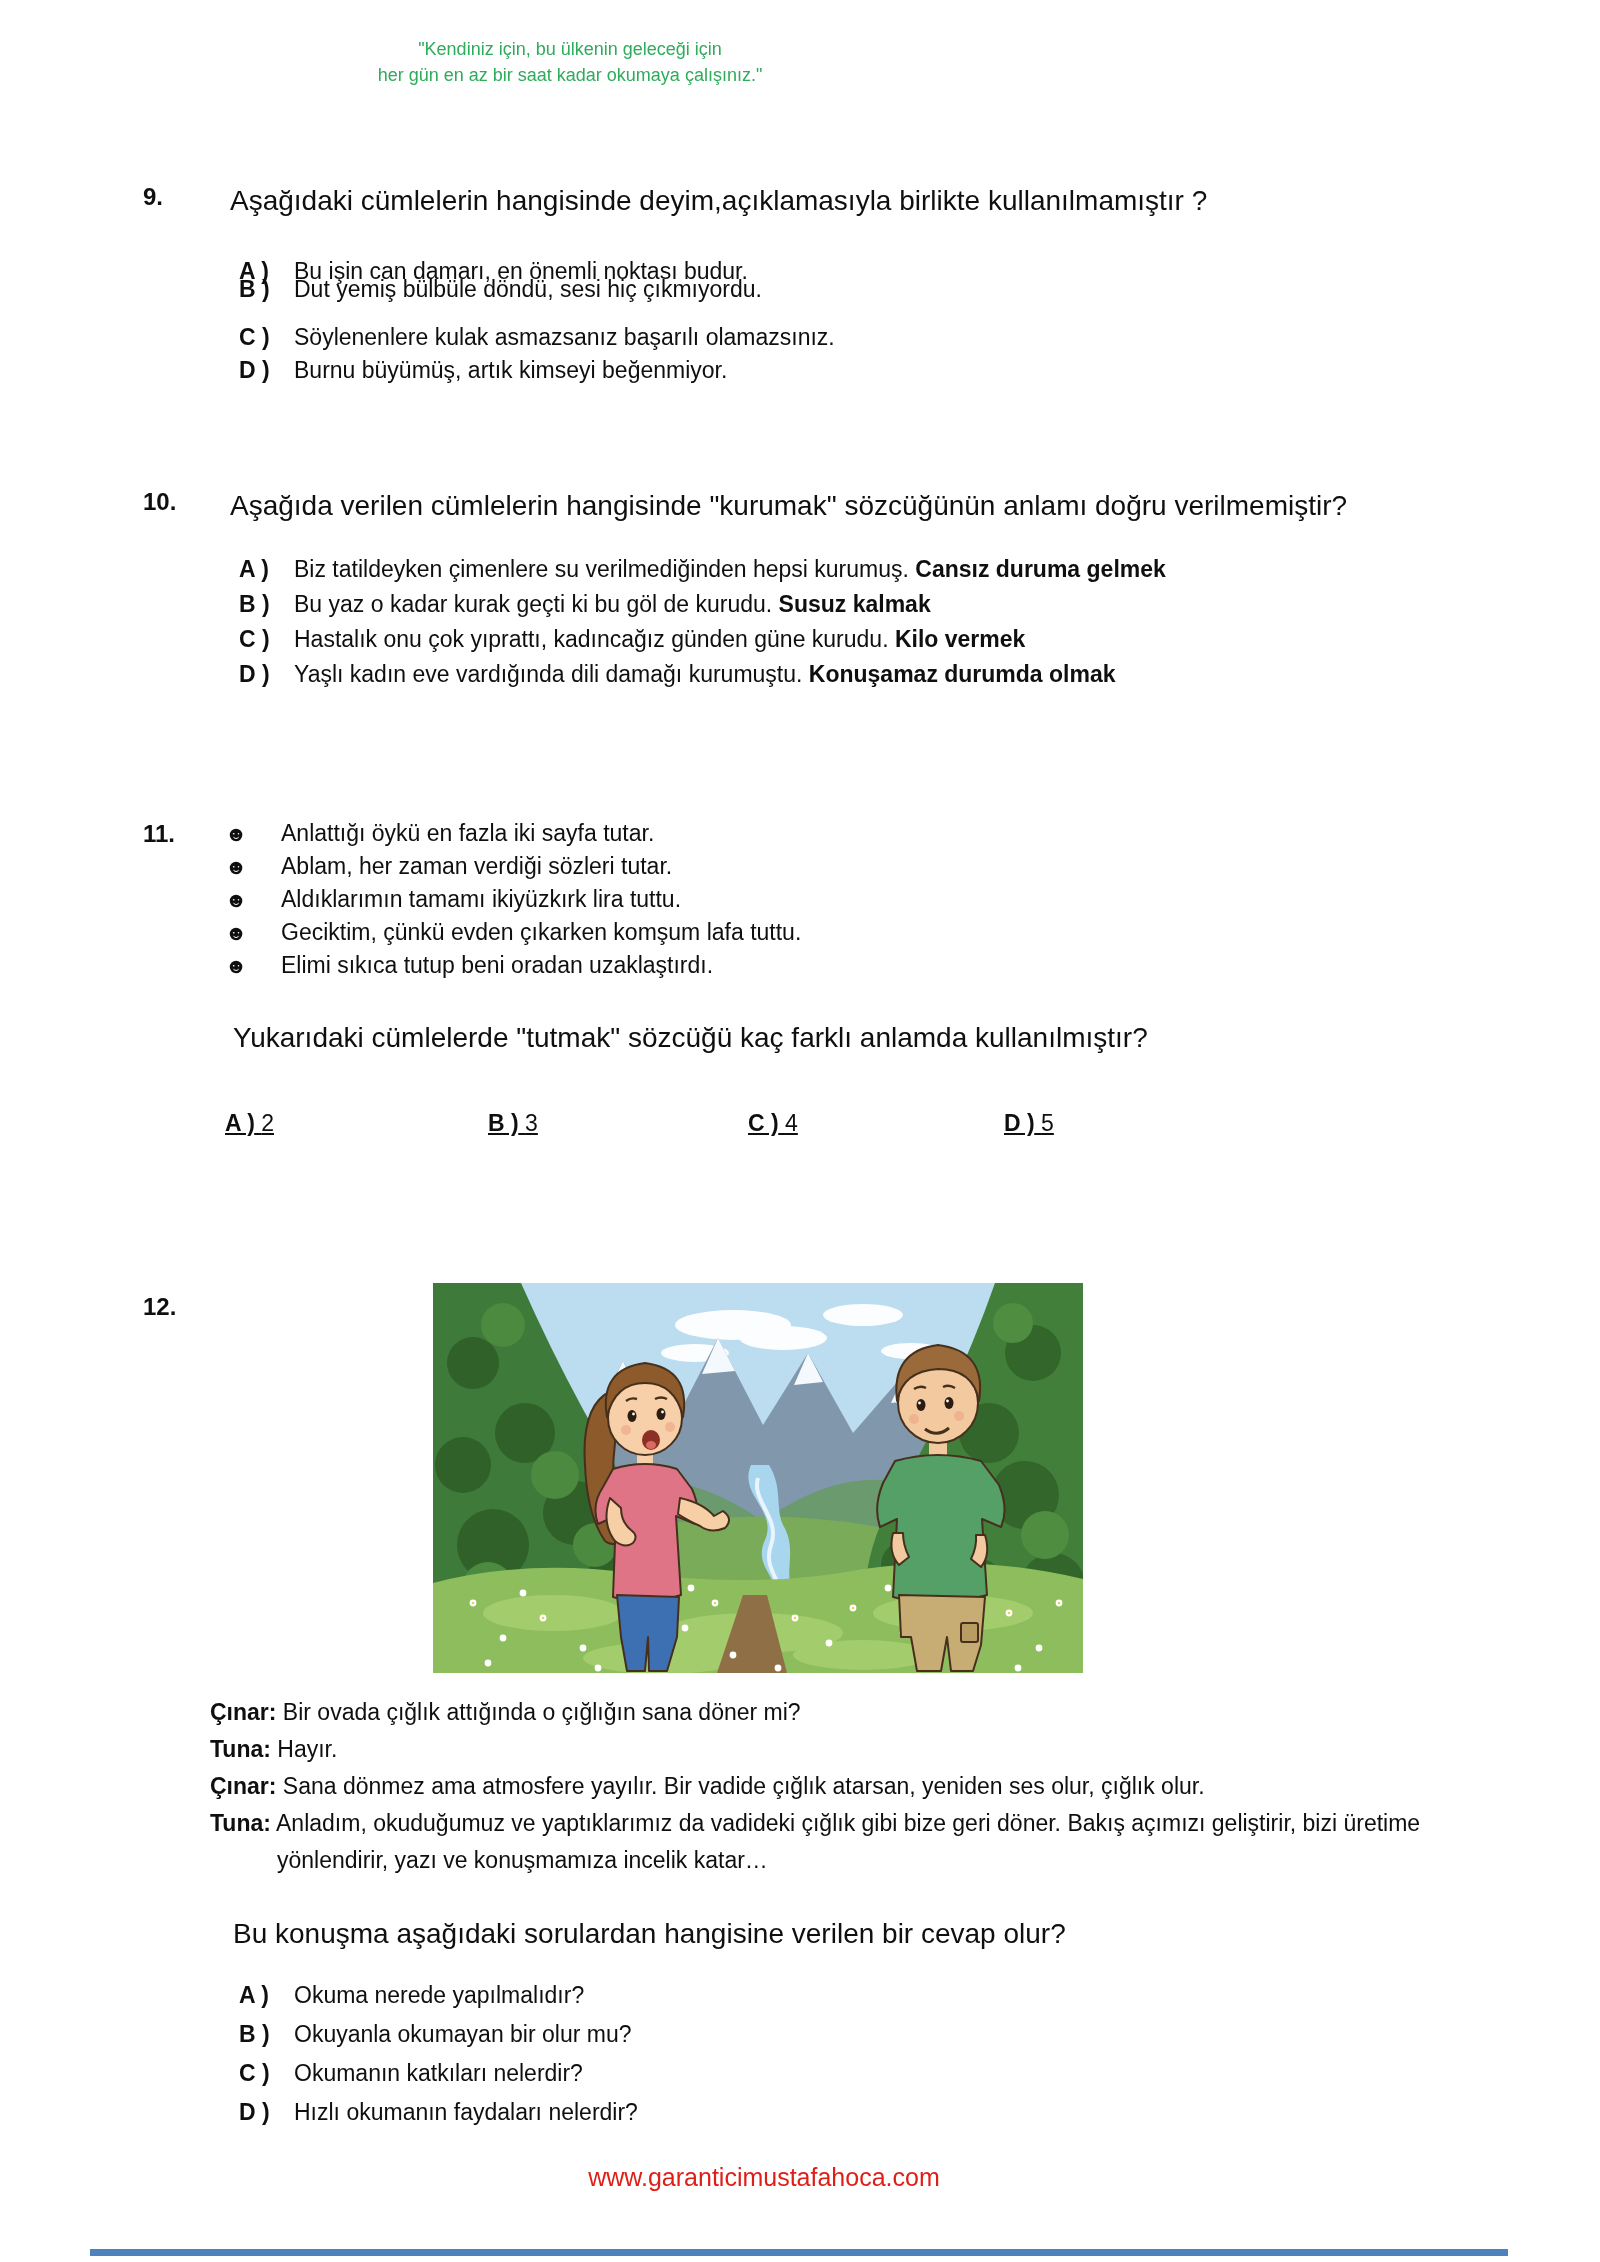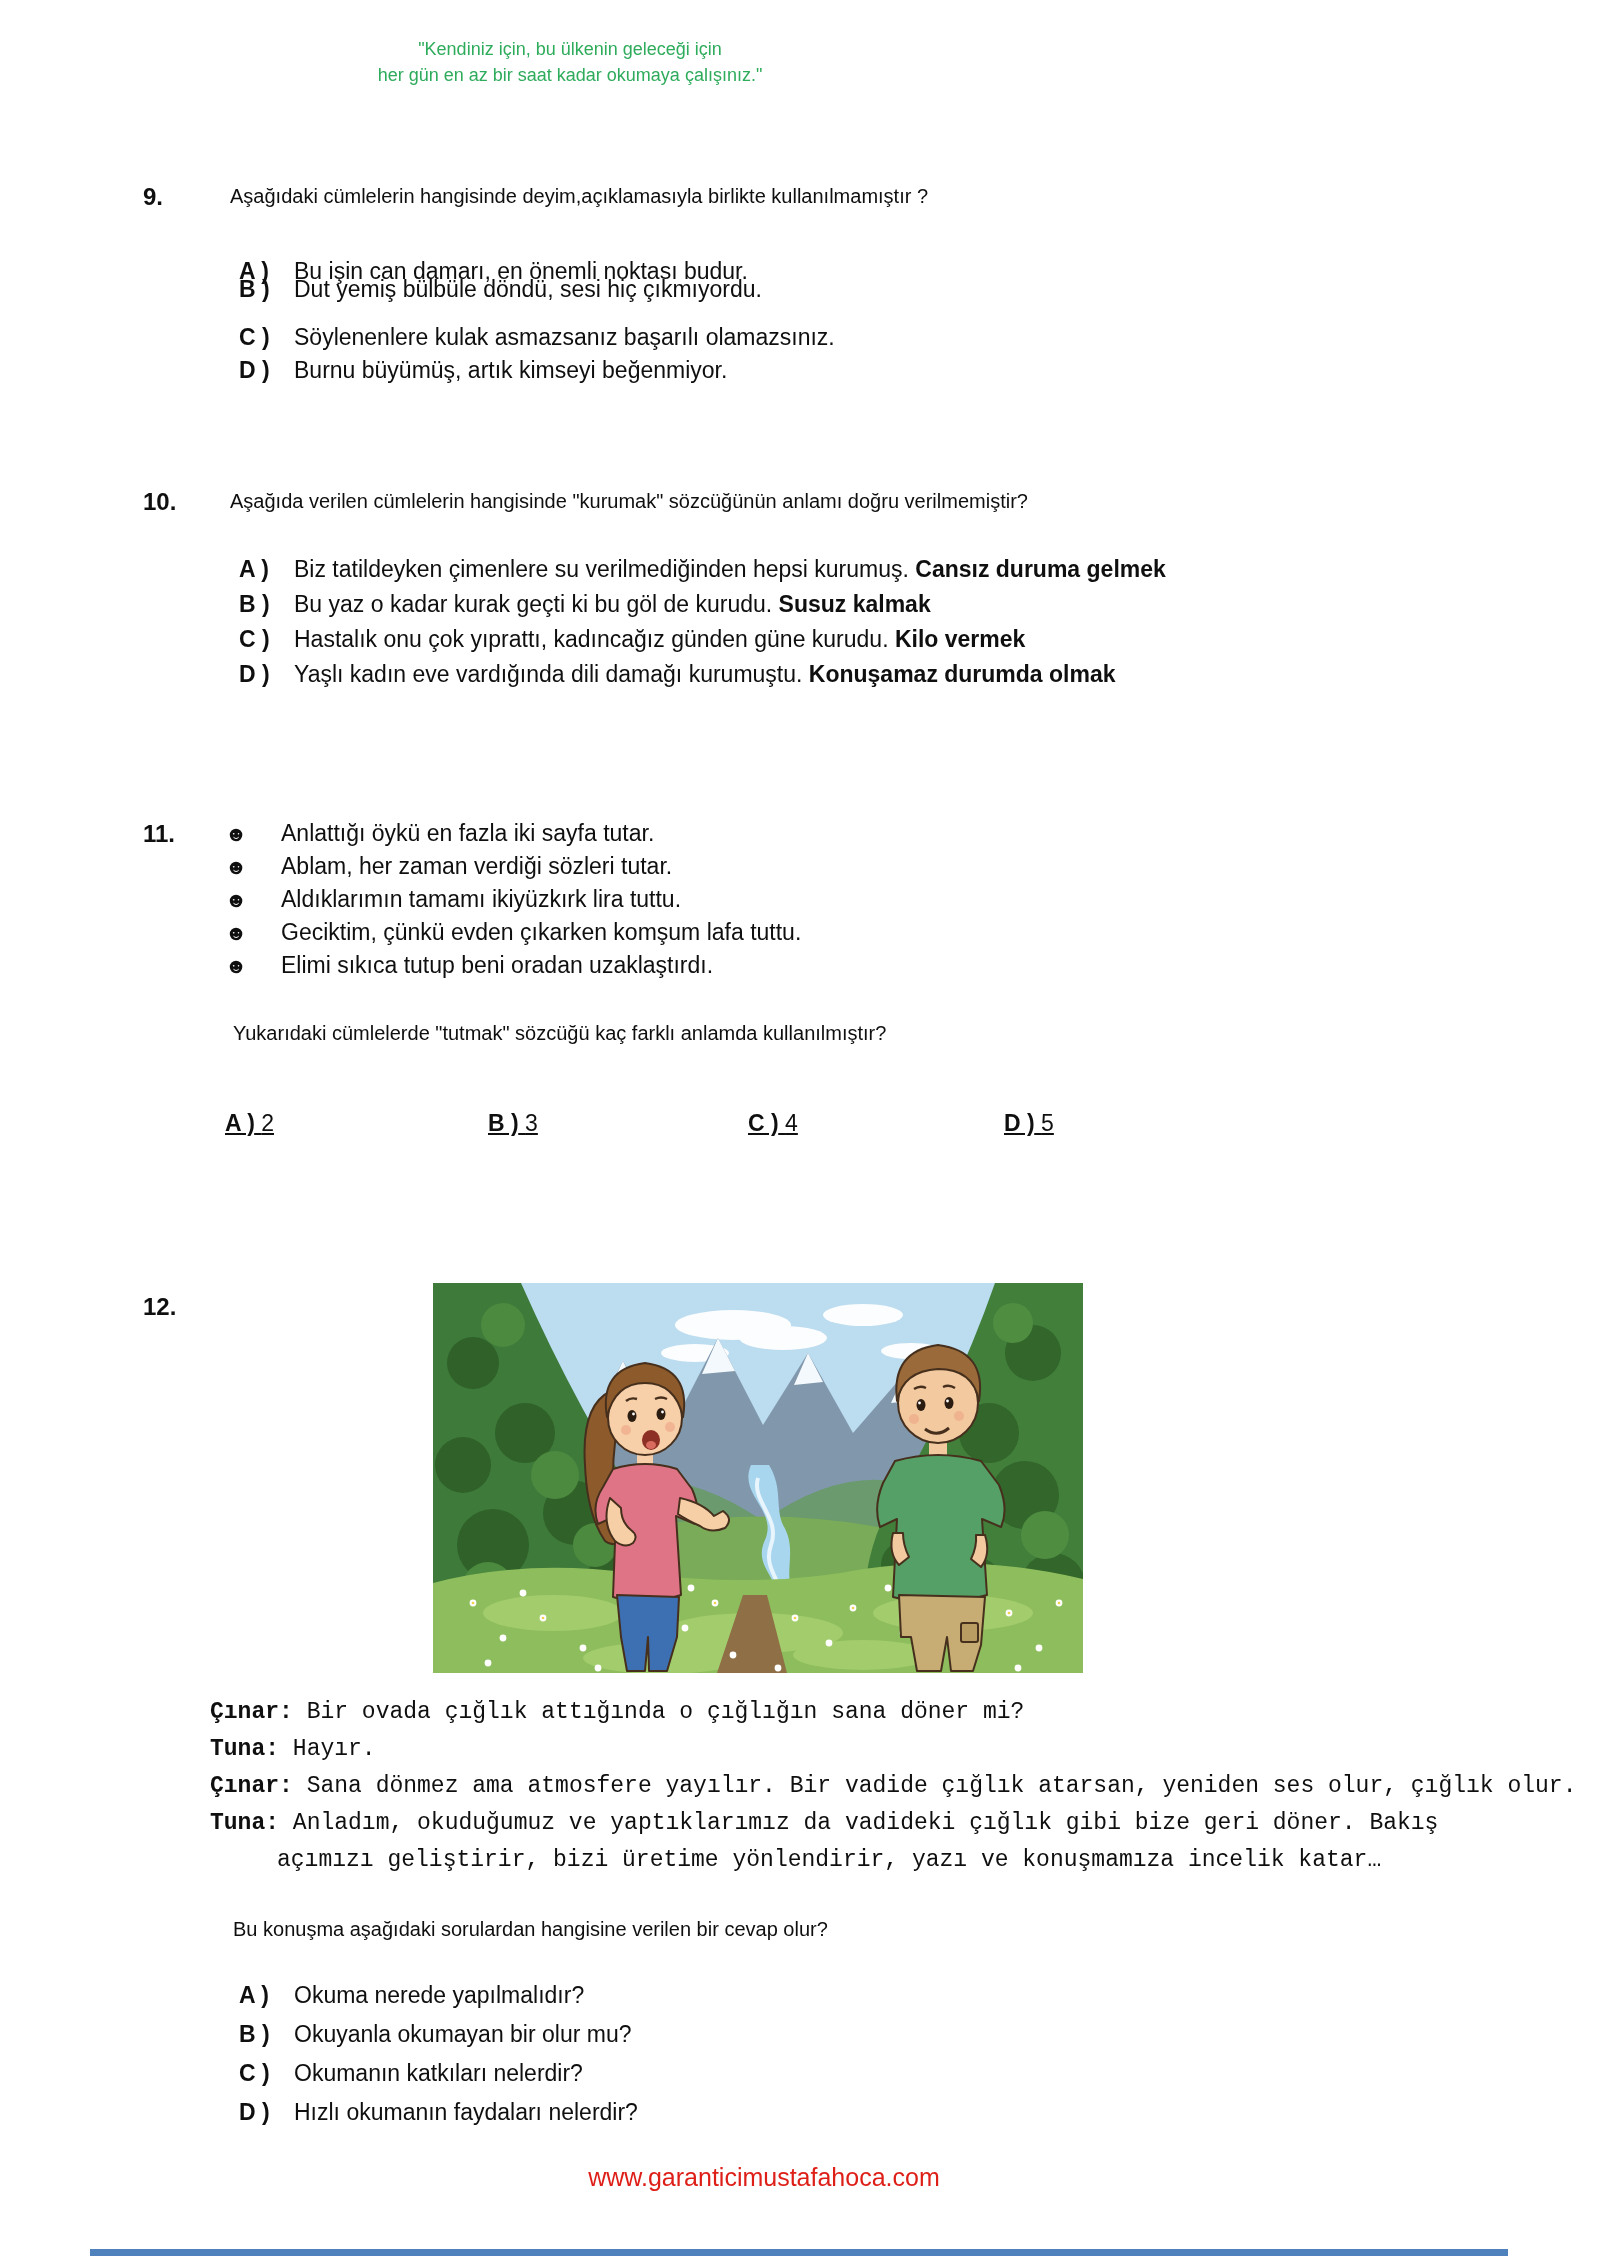--- a/index.html
+++ b/index.html
@@ -12,31 +12,31 @@
   .page{
     position:relative;width:1600px;height:2262px;background:#fff;
     font-family:"Liberation Sans","DejaVu Sans",sans-serif;color:var(--ink);
     overflow:hidden;
   }
   .hdr{
     position:absolute;top:36px;left:70px;width:1000px;text-align:center;
     font-size:18px;line-height:26px;color:var(--header-green);
   }
   .qnum{position:absolute;left:143px;font-size:24px;font-weight:bold;white-space:nowrap;}
-  .qtext{position:absolute;left:230px;font-size:20px;white-space:nowrap;}
+  .qtext{position:absolute;left:230px;font-size:28px;white-space:nowrap;}
   .opt{position:absolute;left:225px;font-size:23px;white-space:nowrap;margin-left:14px;}
   .opt .letter{font-weight:bold;display:inline-block;min-width:55px;}
   .opt .meaning{font-weight:bold;}
   .opt-inline{position:absolute;font-size:23px;white-space:nowrap;text-decoration:underline;}
   .opt-inline .letter{font-weight:bold;}
   .bullet-row{position:absolute;left:225px;font-size:23px;white-space:nowrap;}
   .bullet-row .bullet{display:inline-block;width:56px;font-size:21px;}
   .illus{position:absolute;left:433px;top:1283px;width:650px;height:390px;}
   .illus svg{display:block;width:100%;height:100%;}
-  .dlg{position:absolute;left:210px;top:1694px;width:1370px;font-size:23px;line-height:37px;font-family:Liberation Mono, monospace;}
+  .dlg{position:absolute;left:210px;top:1694px;width:1370px;font-size:23px;line-height:37px;}
   .dlg p{margin:0;padding-left:67px;text-indent:-67px;}
   .dlg p.nowrap{white-space:nowrap;}
   .dlg p.wrap{max-width:1190px;}
   .dlg .spk{font-weight:bold;}
   .url{
     position:absolute;top:2163px;left:0;width:1528px;text-align:center;
     font-size:25px;color:var(--footer-red);
   }
   .footer-bar{
     position:absolute;left:90px;top:2249px;width:1418px;height:7px;

